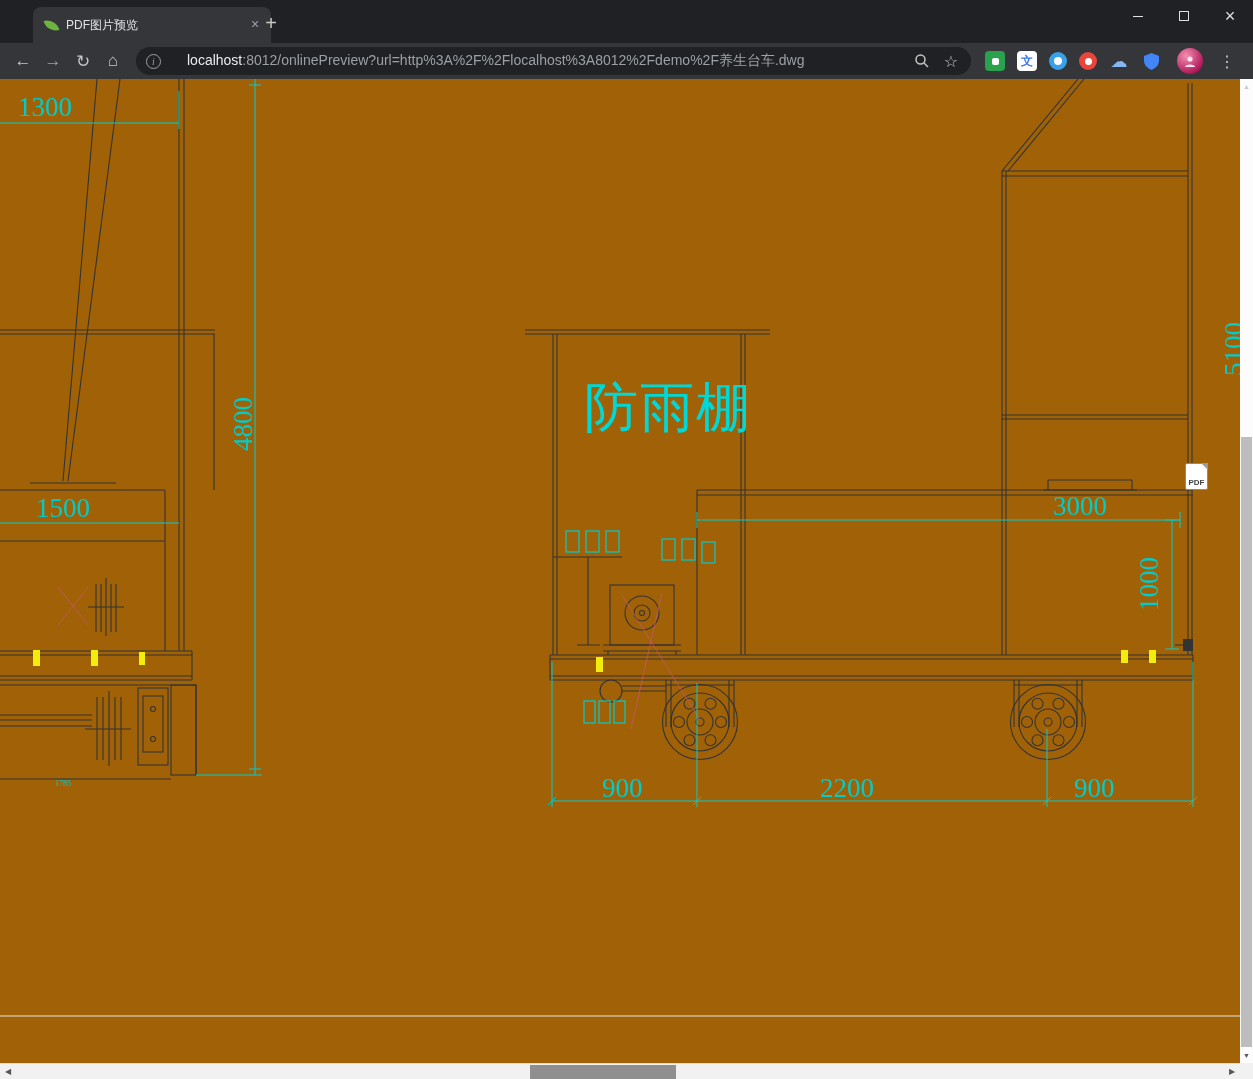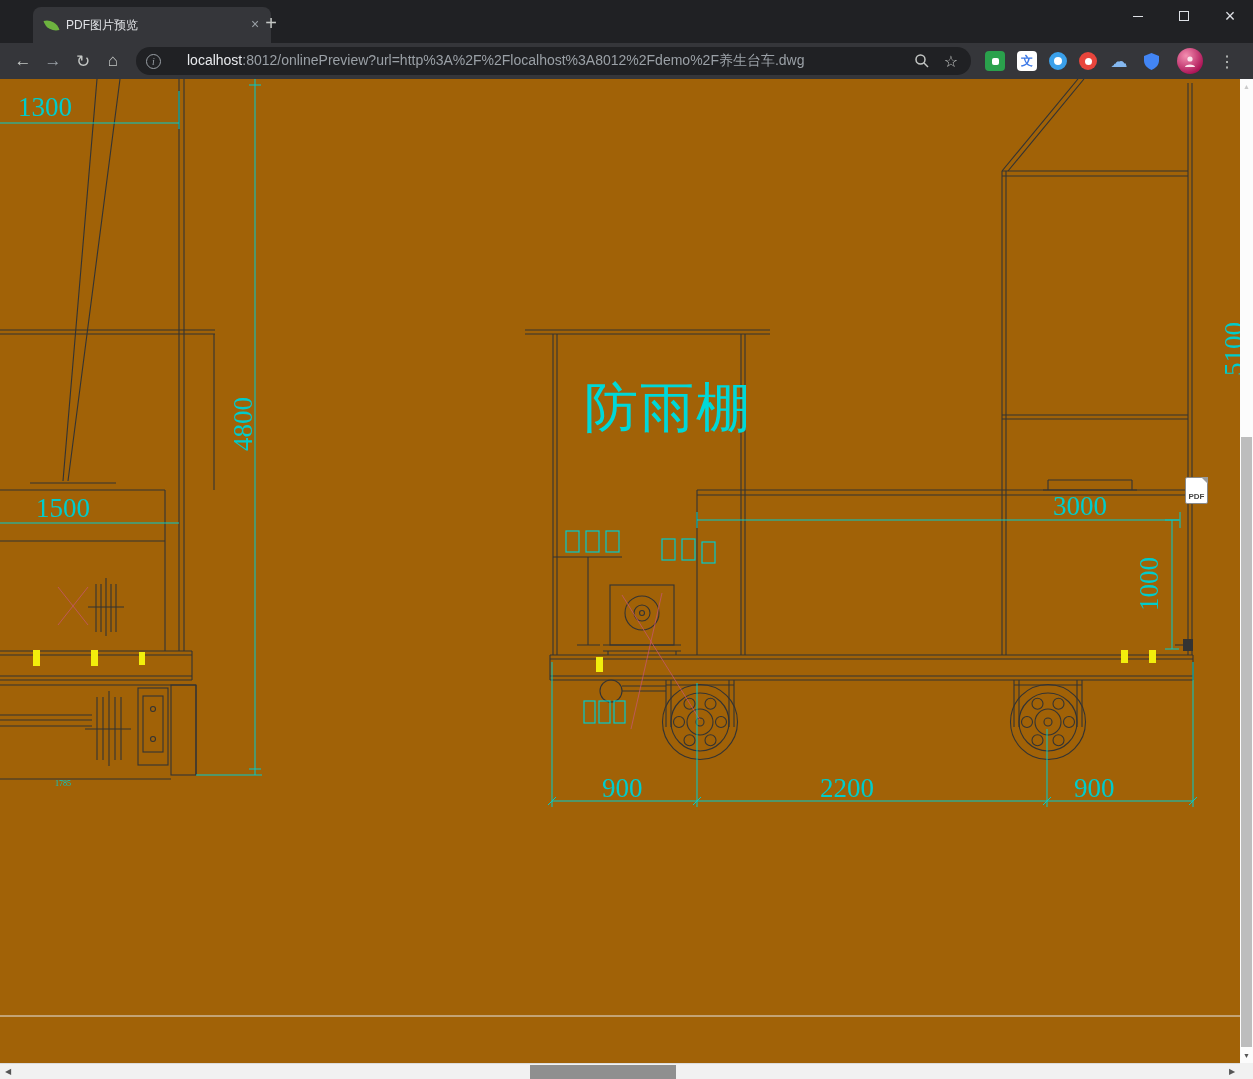--- a/index.html
+++ b/index.html
@@ -74,21 +74,21 @@
     display:flex; align-items:center; justify-content:center;
   }
   .menu-btn { width:24px; height:28px; color:#c4c7c5; font-size:16px; display:flex; align-items:center; justify-content:center; }
 
   
   .content { position:absolute; left:0; top:79px; width:1253px; height:1000px; background:#a16207; overflow:hidden; }
   svg.drawing { position:absolute; left:0; top:0; }
   .dim-text { font-family:"Liberation Serif", serif; }
 
   .pdf-badge {
-    position:absolute; left:1185px; top:398px; width:23px; height:27px;
+    position:absolute; left:1185px; top:384px; width:23px; height:27px;
     background:#fff; border:1px solid #8a8a8a; border-radius:2px;
     display:flex; align-items:flex-end; justify-content:center;
   }
   .pdf-badge::before {
     content:""; position:absolute; right:-1px; top:-1px;
     border-style:solid; border-width:0 7px 7px 0;
     border-color:transparent #9a9a9a transparent transparent;
   }
   .pdf-badge span { font-size:8px; font-weight:bold; color:#444; line-height:12px; }
 

